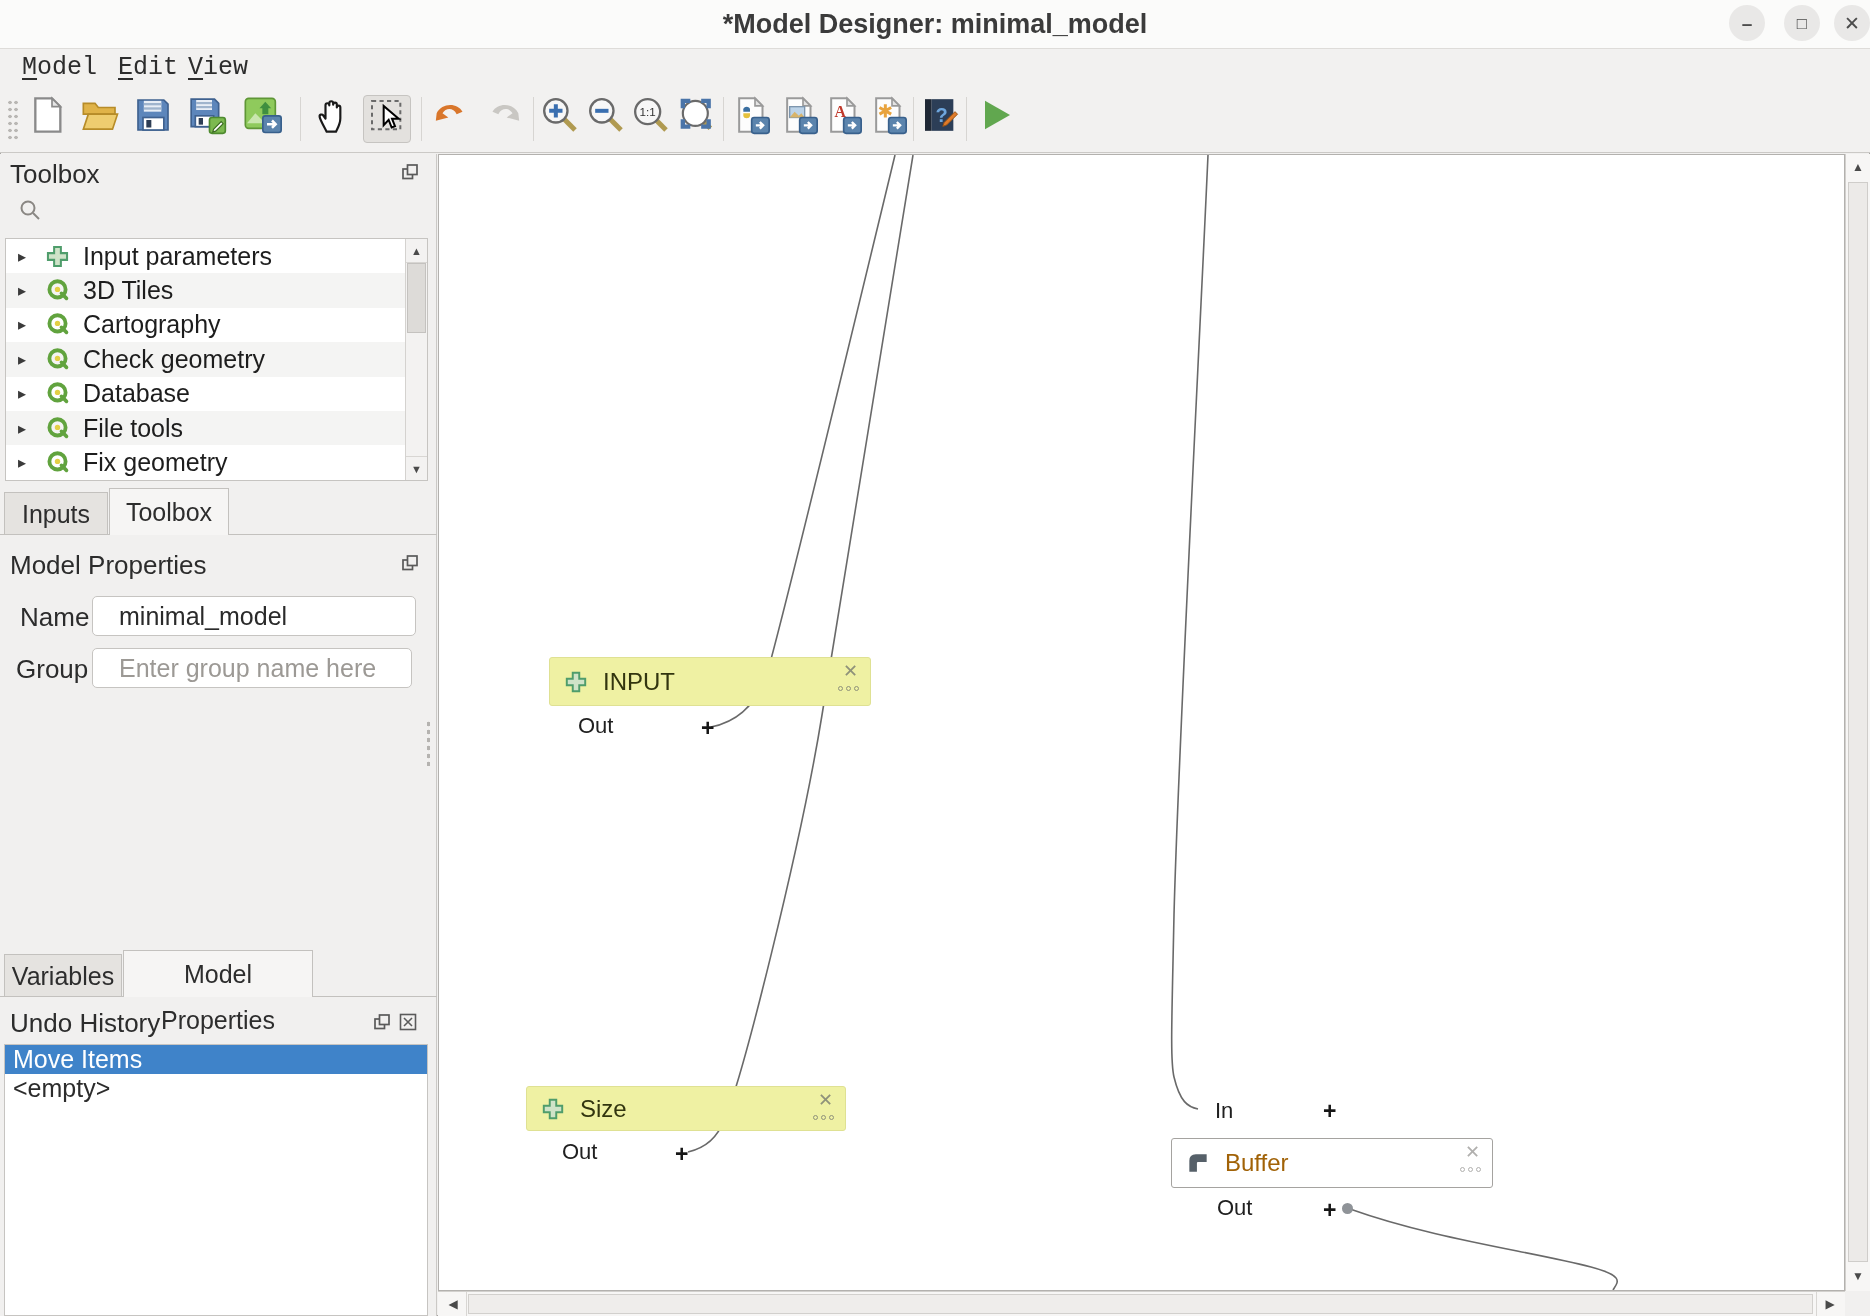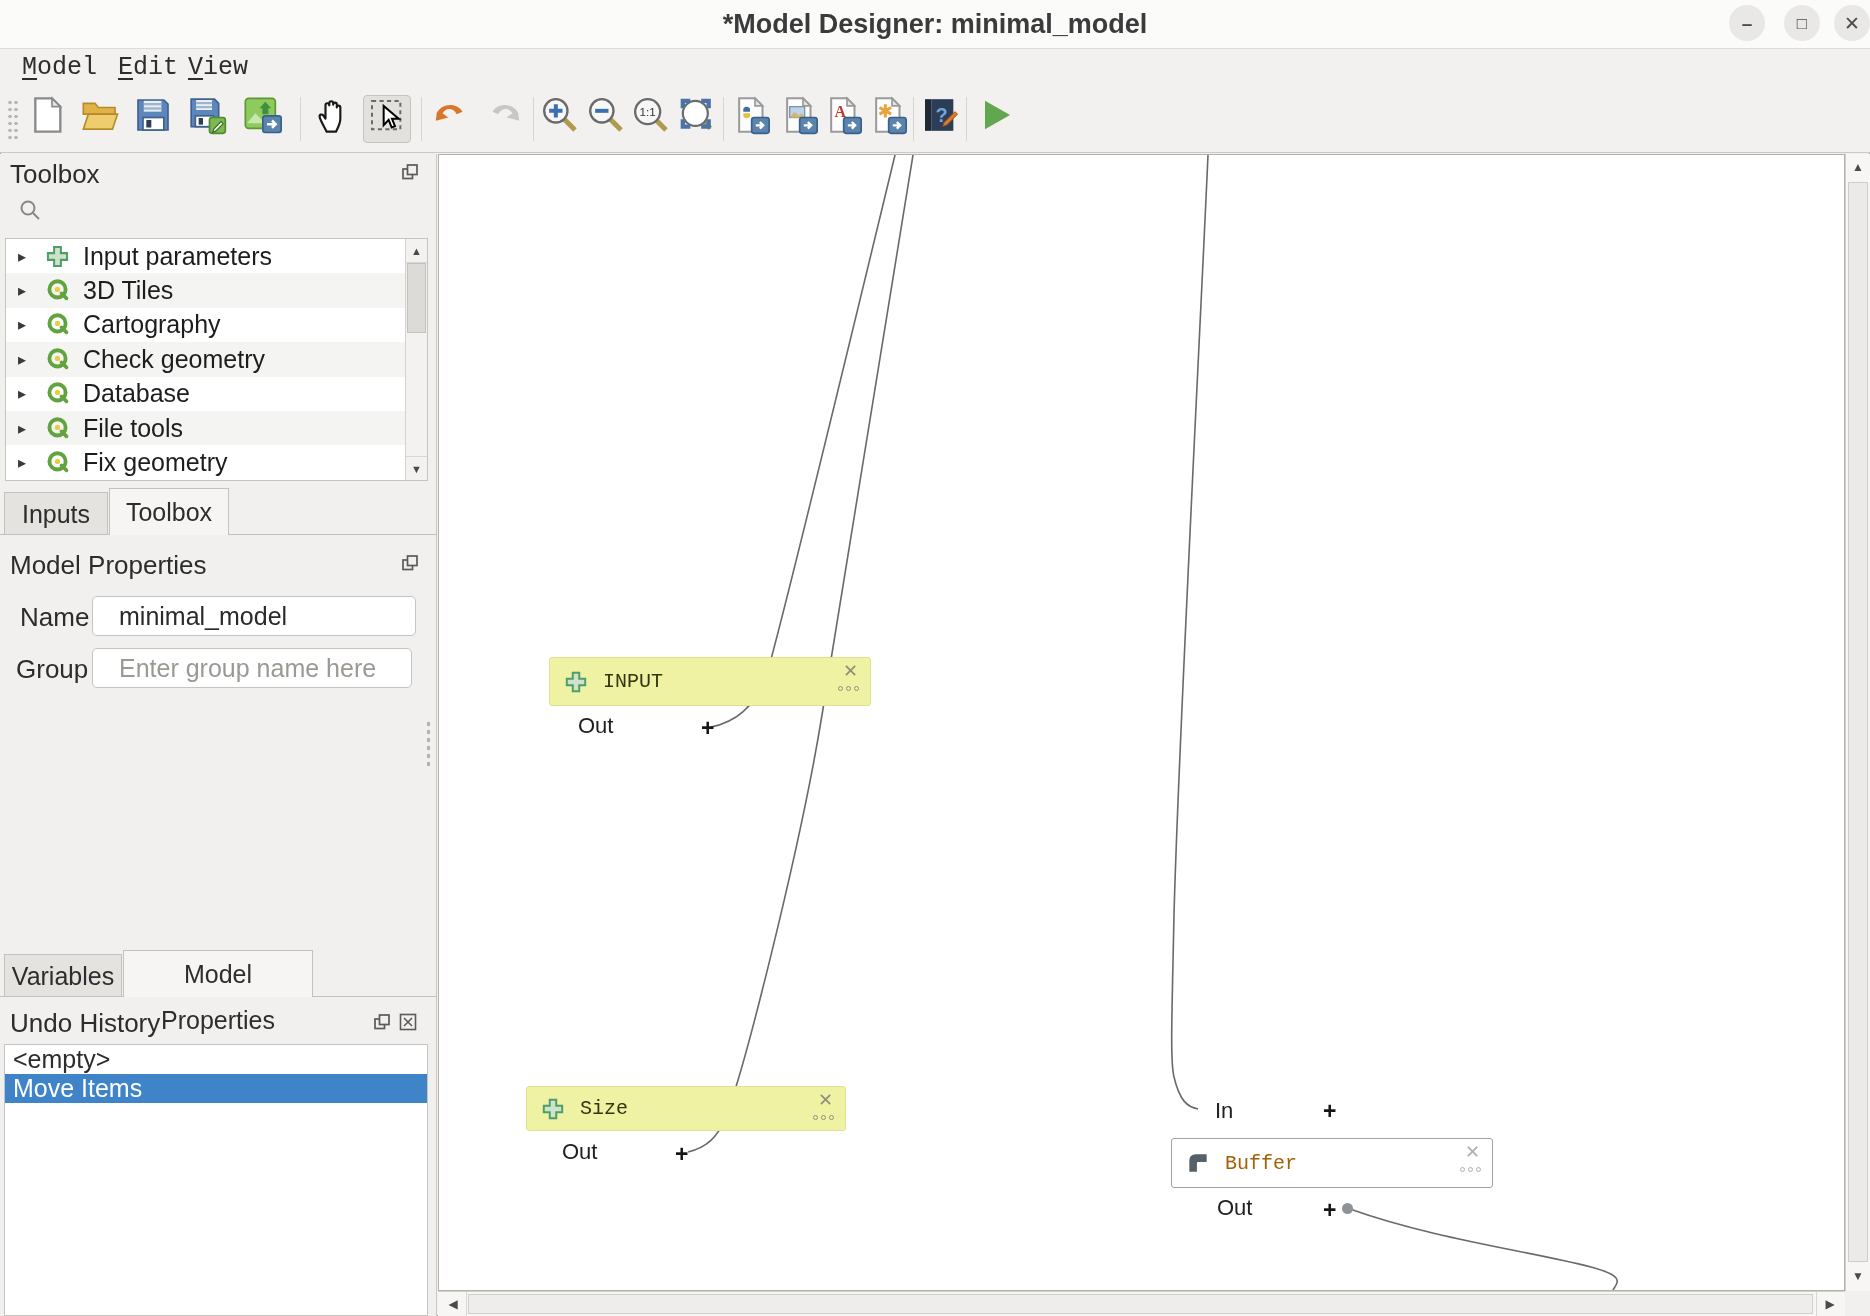--- a/index.html
+++ b/index.html
@@ -62,21 +62,21 @@
   .urow.sel{background:#3f83c9;color:#fff;}
 
   
   .canvas{position:absolute;left:438px;top:154px;width:1407px;height:1137px;background:#fff;border:1px solid #b3b1ae;box-sizing:border-box;}
   .edges{position:absolute;left:0;top:0;width:1405px;height:1135px;}
   .edges path{fill:none;stroke:#4f4f4f;stroke-width:1.6;opacity:.85;}
   .node{position:absolute;box-sizing:border-box;border-radius:3px;display:flex;align-items:center;}
   .node.yellow{background:#eff1a3;border:1px solid #dfe193;}
   .node.white{background:#fff;border:1px solid #a5a3a0;}
   .node-icon{width:26px;height:26px;margin-left:13px;flex:0 0 auto;}
-  .node-label{font-size:20px;margin-left:14px;color:#32350f;font-family:Liberation Mono, monospace;}
+  .node-label{font-size:24px;margin-left:14px;color:#32350f;}
   .node.white .node-label{color:#a16207;}
   .node-x{position:absolute;right:12px;top:2px;font-size:18px;color:#8f927a;line-height:22px;}
   .node.white .node-x{color:#b1b0ae;}
   .node-dots{position:absolute;right:11px;top:28px;display:flex;gap:3px;}
   .node-dots i{width:5px;height:5px;border:1.4px solid #8f927a;border-radius:50%;box-sizing:border-box;}
   .node.white .node-dots i{border-color:#b1b0ae;}
   .port-label{position:absolute;font-size:22px;color:#202020;line-height:30px;}
   .port-plus{position:absolute;font-size:23px;color:#161616;font-weight:bold;line-height:30px;}
   .port-dot{position:absolute;width:11px;height:11px;border-radius:50%;background:#8f9398;}
 
@@ -386,22 +386,22 @@
     <div class="panel-title" style="left:10px;top:854px">Undo History</div>
     <div class="icbtn" style="left:372px;top:858px"><svg viewBox="0 0 20 20">
           <use href="#floaticon"></use>
         </svg></div>
     <div class="icbtn" style="left:398px;top:858px"><svg viewBox="0 0 20 20">
           <rect x="2.5" y="2.5" width="15" height="15" fill="none" stroke="#5a5a5a" stroke-width="1.6"></rect>
           <path d="M6 6 L14 14 M14 6 L6 14" stroke="#5a5a5a" stroke-width="1.6"></path>
         </svg></div>
 
     <div class="undolist">
+      <div class="urow sel">Move Items</div>
       <div class="urow">&lt;empty&gt;</div>
-      <div class="urow sel">Move Items</div>
     </div>
   </div>
 
   <div class="canvas">
     <svg class="edges" viewBox="0 0 1405 1135">
       <path d="M456,0 C415,170 352,430 331,508 C322,544 302,566 272,572"></path>
       <path d="M474,0 C436,240 398,470 383,560 C362,690 302,930 285,965 C277,987 262,994 249,997"></path>
       <path d="M769,0 C761,180 739,600 735,760 C733,860 731,905 735,922 C741,947 749,952 759,954"></path>
       <path d="M911,1054 C995,1084 1090,1096 1152,1112 C1186,1121 1179,1127 1174,1135"></path>
     </svg>

